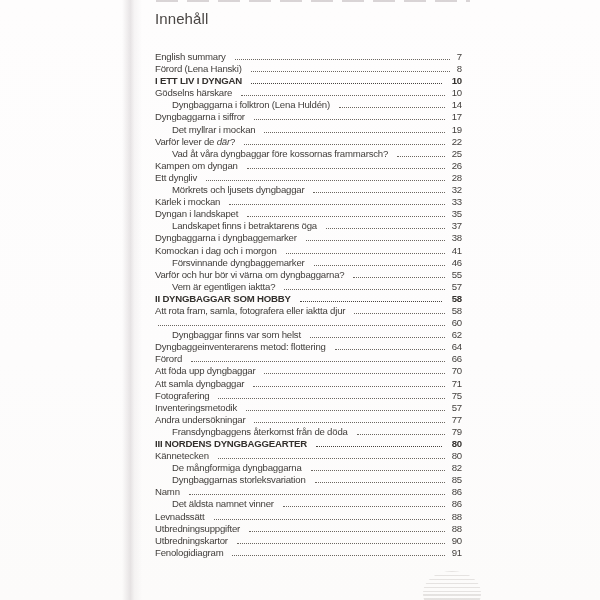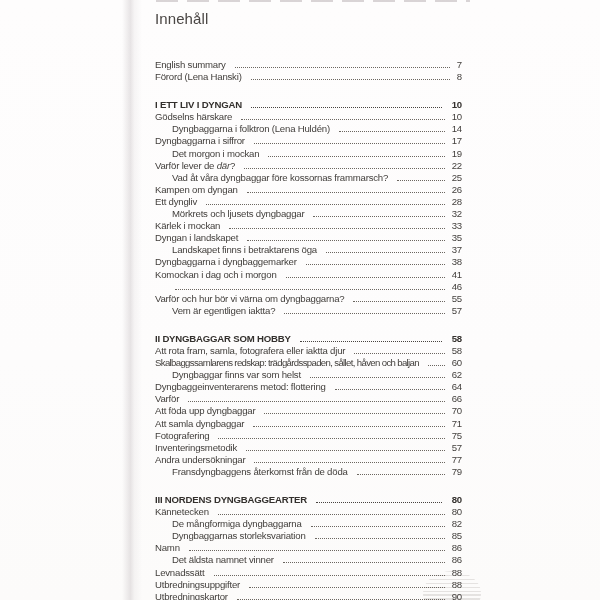--- a/index.html
+++ b/index.html
@@ -60,21 +60,21 @@
     position: absolute;
     left: 155px;
     top: 8px;
     width: 307px;
     color: #413e3b;
     font-size: 9.6px;
     letter-spacing: -0.2px;
     z-index: 1;
   }
   .toc h1 {
-    margin: 0 0 29px 0;
+    margin: 0 0 21px 0;
     font-size: 15px;
     font-weight: 400;
     line-height: 22px;
     color: #4a4644;
     letter-spacing: 0.1px;
   }
   .row {
     display: flex;
     align-items: baseline;
     height: 12.1px;
@@ -92,21 +92,21 @@
     margin: 0 1px 2px 3px;
     align-self: baseline;
   }
   .row .pnum {
     white-space: nowrap;
   }
   .row.indent1 { padding-left: 17px; }
   .row.heading {
     font-weight: bold;
     color: #33302d;
-    margin-top: 16px;
+    margin-top: 0;
   }
   .row.heading .dots {
     border-bottom-color: #47433f;
     margin-right: 4px;
   }
   .row.tight .label { letter-spacing: -0.65px; }
 </style>
 </head>
 <body>
 
@@ -142,21 +142,21 @@
           <span class="label">Dyngbaggarna i folktron (Lena Huldén)</span>
           <span class="dots"></span>
           <span class="pnum">14</span>
         </div>
         <div class="row">
           <span class="label">Dyngbaggarna i siffror</span>
           <span class="dots"></span>
           <span class="pnum">17</span>
         </div>
         <div class="row indent1">
-          <span class="label">Det morgon i mockan</span>
+          <span class="label">Det myllrar i mockan</span>
           <span class="dots"></span>
           <span class="pnum">19</span>
         </div>
         <div class="row">
           <span class="label">Varför lever de <i>där</i>?</span>
           <span class="dots"></span>
           <span class="pnum">22</span>
         </div>
         <div class="row indent1">
           <span class="label">Vad åt våra dyngbaggar före kossornas frammarsch?</span>
@@ -197,20 +197,21 @@
           <span class="label">Dyngbaggarna i dyngbaggemarker</span>
           <span class="dots"></span>
           <span class="pnum">38</span>
         </div>
         <div class="row">
           <span class="label">Komockan i dag och i morgon</span>
           <span class="dots"></span>
           <span class="pnum">41</span>
         </div>
         <div class="row indent1">
+          <span class="label">Försvinnande dyngbaggemarker</span>
           <span class="dots"></span>
           <span class="pnum">46</span>
         </div>
         <div class="row">
           <span class="label">Varför och hur bör vi värna om dyngbaggarna?</span>
           <span class="dots"></span>
           <span class="pnum">55</span>
         </div>
         <div class="row indent1">
           <span class="label">Vem är egentligen iaktta?</span>
@@ -221,36 +222,35 @@
           <span class="label">II DYNGBAGGAR SOM HOBBY</span>
           <span class="dots"></span>
           <span class="pnum">58</span>
         </div>
         <div class="row">
           <span class="label">Att rota fram, samla, fotografera eller iaktta djur</span>
           <span class="dots"></span>
           <span class="pnum">58</span>
         </div>
         <div class="row tight">
-          <span class="label">Skalbaggssamlarens redskap: trädgårdsspaden, sållet, håven och baljan</span>
           <span class="dots"></span>
           <span class="pnum">60</span>
         </div>
         <div class="row indent1">
           <span class="label">Dyngbaggar finns var som helst</span>
           <span class="dots"></span>
           <span class="pnum">62</span>
         </div>
         <div class="row">
           <span class="label">Dyngbaggeinventerarens metod: flottering</span>
           <span class="dots"></span>
           <span class="pnum">64</span>
         </div>
         <div class="row">
-          <span class="label">Varför</span>
+          <span class="label">Förord</span>
           <span class="dots"></span>
           <span class="pnum">66</span>
         </div>
         <div class="row">
           <span class="label">Att föda upp dyngbaggar</span>
           <span class="dots"></span>
           <span class="pnum">70</span>
         </div>
         <div class="row">
           <span class="label">Att samla dyngbaggar</span>

